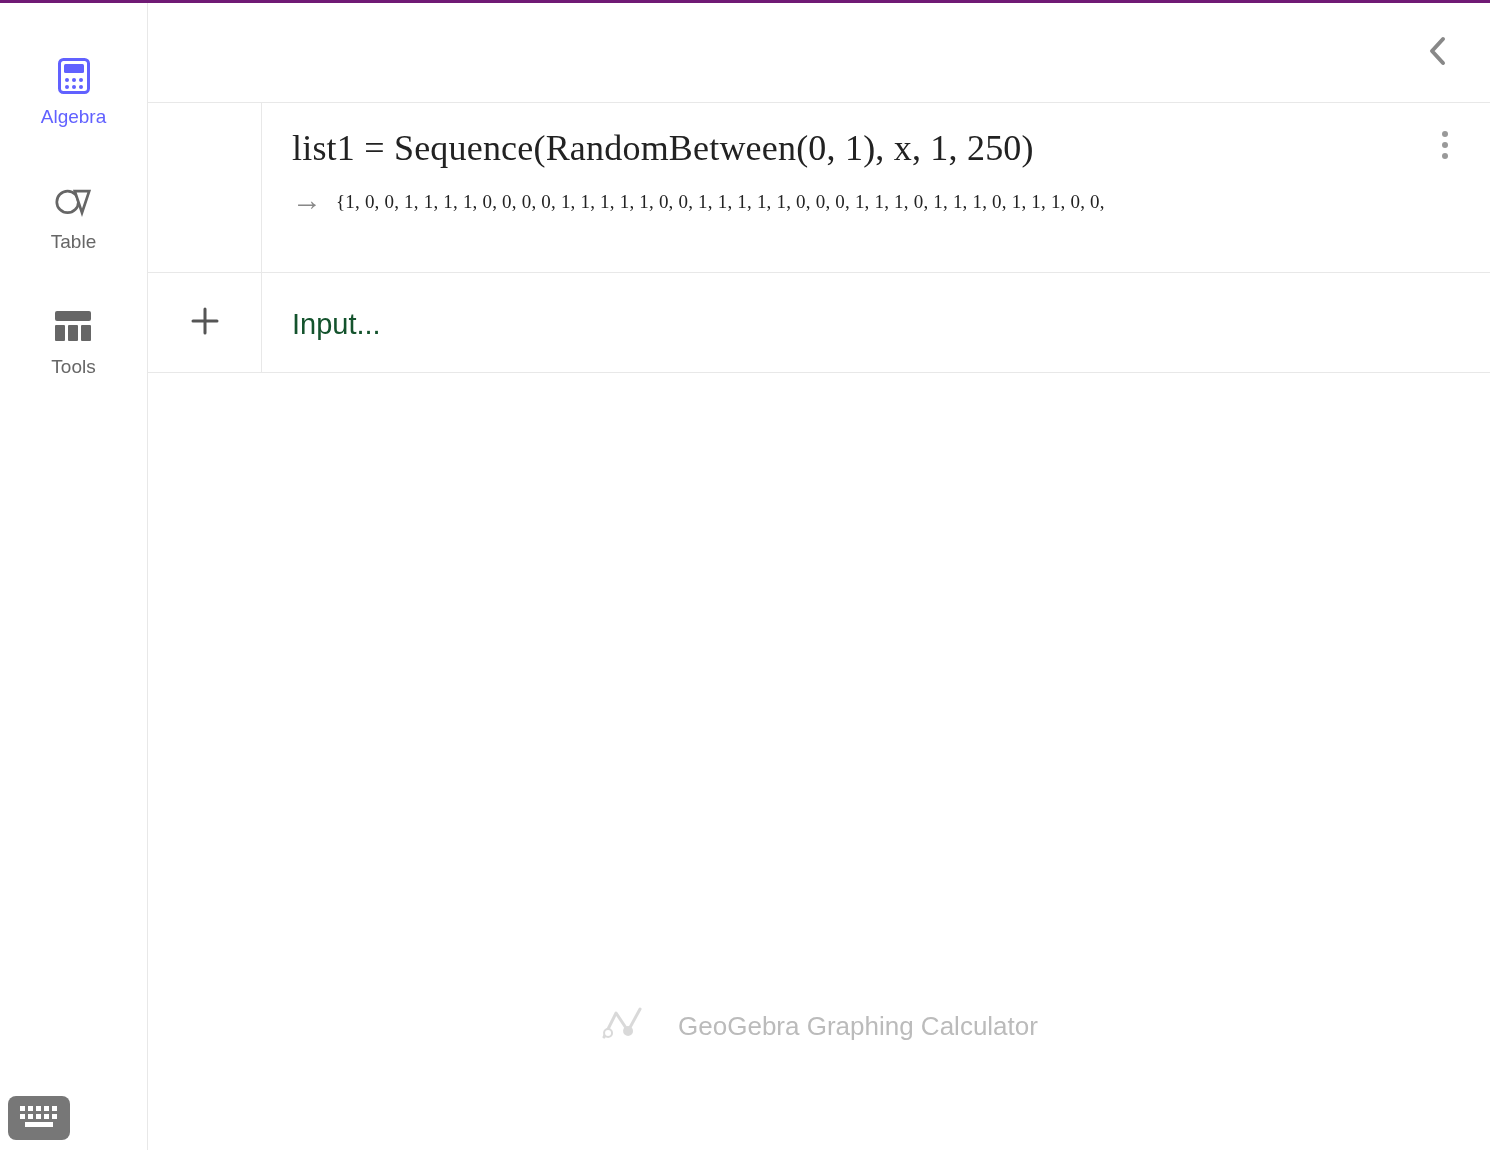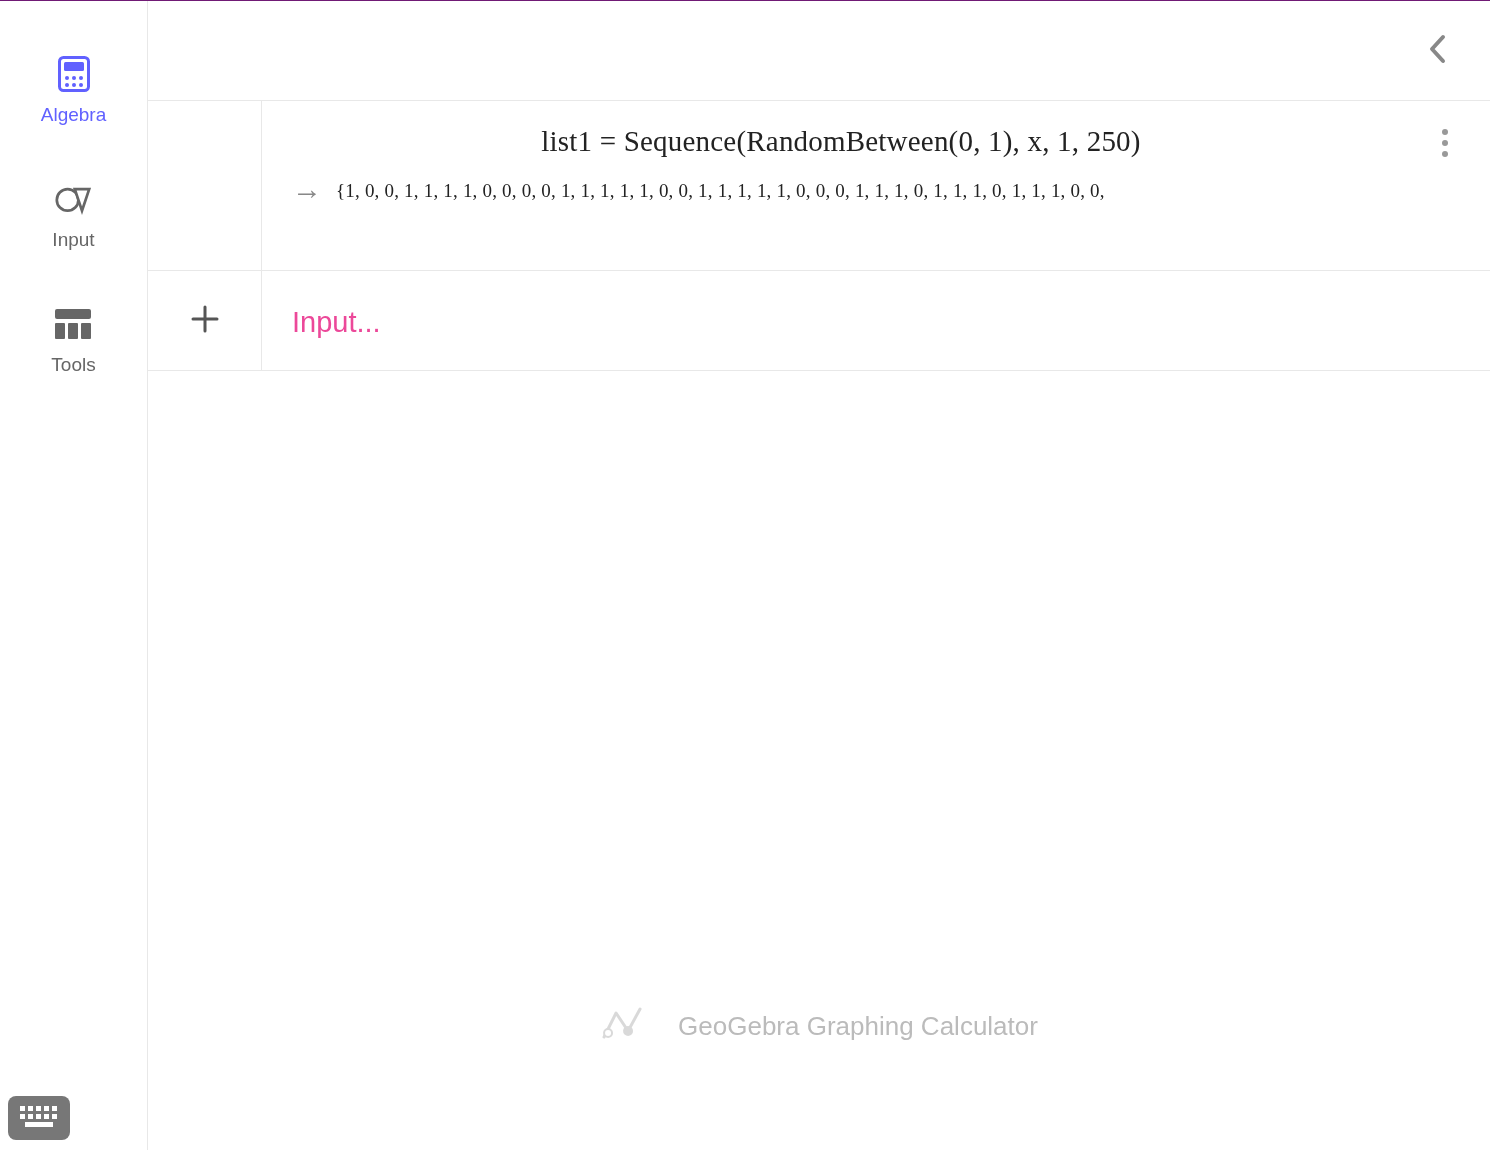--- a/index.html
+++ b/index.html
@@ -9,22 +9,21 @@
     font-family: -apple-system, BlinkMacSystemFont, "Segoe UI", Arial, sans-serif;
     background: #fff;
     overflow: hidden;
     color: #333;
   }
 
   .app {
     display: flex;
     width: 100%;
     height: 100%;
-    border-top: 1px solid #701a75;
-    text-align: center;
+    border-top: 3px solid #701a75;
   }
 
   
   .sidebar {
     width: 148px;
     height: 100%;
     border-right: 1px solid #e8e8e8;
     display: flex;
     flex-direction: column;
     align-items: center;
@@ -90,21 +89,21 @@
   }
   .row-content {
     flex: 1;
     padding: 24px 30px 20px 30px;
     position: relative;
     overflow: hidden;
   }
 
   .expr-line {
     font-family: "Times New Roman", serif;
-    font-size: 29px;
+    font-size: 36px;
     color: #222;
     letter-spacing: 0.2px;
     white-space: nowrap;
     padding-right: 70px;
   }
   .out-line {
     display: flex;
     align-items: center;
     gap: 14px;
     margin-top: 18px;
@@ -134,21 +133,21 @@
     display:flex; align-items:center; justify-content:center;
     cursor:pointer;
     color:#888;
   }
 
   .plus-icon { color: #555; }
 
   .input-row .row-content { display:flex; align-items:center; }
   .input-placeholder {
     font-size: 29px;
-    color: #ec4899;
+    color: #14532d;
     font-family: -apple-system, BlinkMacSystemFont, "Segoe UI", Arial, sans-serif;
   }
 
   .watermark {
     position: absolute;
     left: 50%;
     bottom: 100px;
     transform: translateX(-50%);
     display: flex;
     align-items: center;
@@ -193,21 +192,21 @@
       <span class="sb-label">Algebra</span>
     </div>
 
     <div class="sidebar-item">
       <span class="sb-icon">
         <svg width="40" height="34" viewBox="0 0 40 34" fill="none">
           <circle cx="14" cy="18" r="12" stroke="#666" stroke-width="3" fill="none"></circle>
           <path d="M22 6 L38 6 L30 30 Z" stroke="#666" stroke-width="3" fill="#fff"></path>
         </svg>
       </span>
-      <span class="sb-label">Input</span>
+      <span class="sb-label">Table</span>
     </div>
 
     <div class="sidebar-item">
       <span class="sb-icon">
         <svg width="36" height="30" viewBox="0 0 36 30" fill="none">
           <rect x="0" y="0" width="36" height="10" rx="2" fill="#666"></rect>
           <rect x="0" y="14" width="10" height="16" rx="1" fill="#666"></rect>
           <rect x="13" y="14" width="10" height="16" rx="1" fill="#666"></rect>
           <rect x="26" y="14" width="10" height="16" rx="1" fill="#666"></rect>
         </svg>

